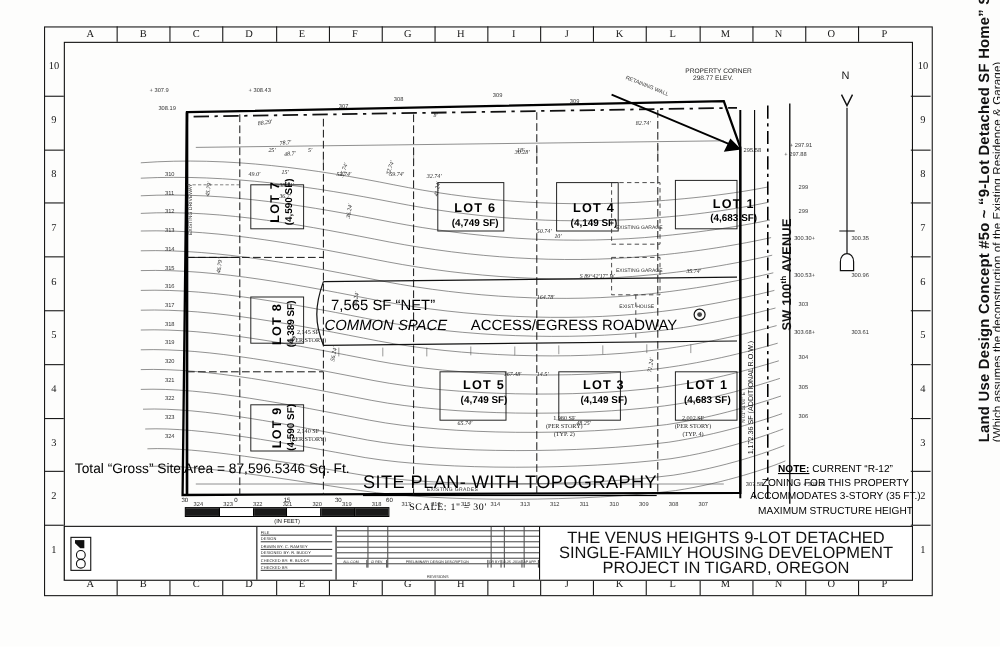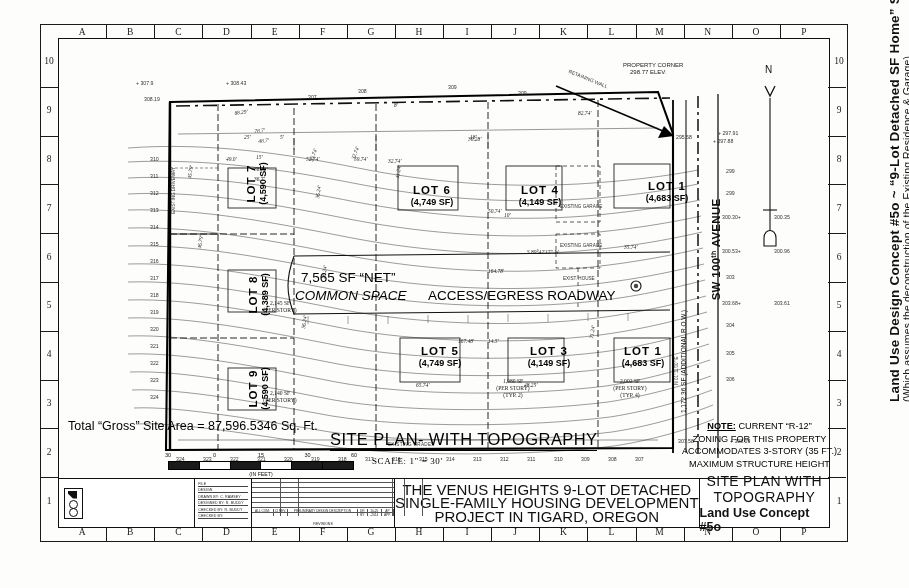--- a/index.html
+++ b/index.html
@@ -584,25 +584,20 @@
         </div>
       <div class="foot">REVISIONS</div>
     </div>
 
     <div class="tb-cell" id="tb-proj">
       <div>THE VENUS HEIGHTS 9-LOT DETACHED</div>
       <div>SINGLE-FAMILY HOUSING DEVELOPMENT</div>
       <div>PROJECT IN TIGARD, OREGON</div>
     </div>
 
-    <div class="tb-cell" id="tb-sheet">
-      <div class="t1">SITE PLAN WITH</div>
-      <div class="t1">TOPOGRAPHY</div>
-      <div class="t2">Land Use Concept #5o</div>
-    </div>
 
   </div>
 
   <div id="vcap">
     <div class="l1">Land Use Design Concept #5o ~ “9-Lot Detached SF Home” Site Plan</div>
     <div class="l2">(Which assumes the deconstruction of the Existing Residence &amp; Garage)</div>
   </div>
 
 </div>
 

